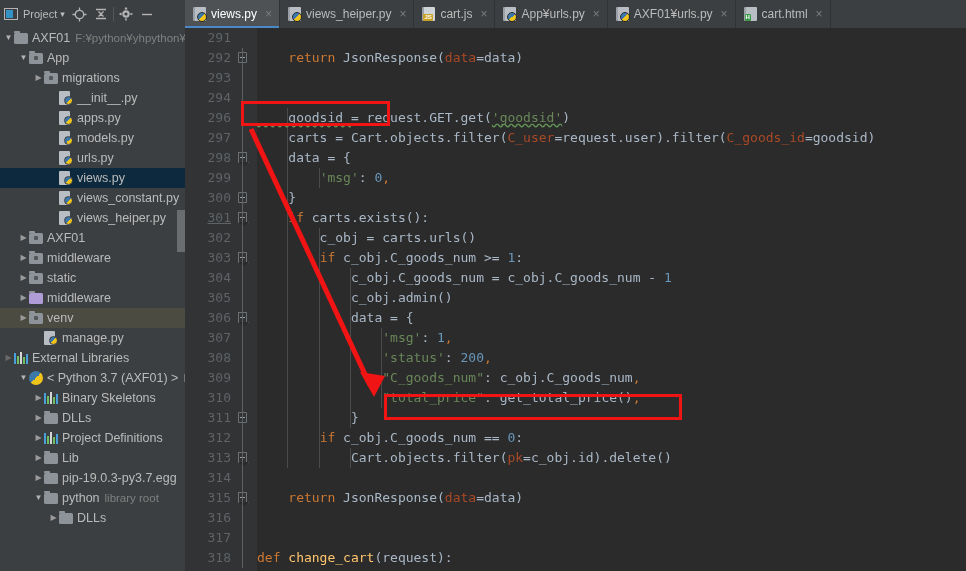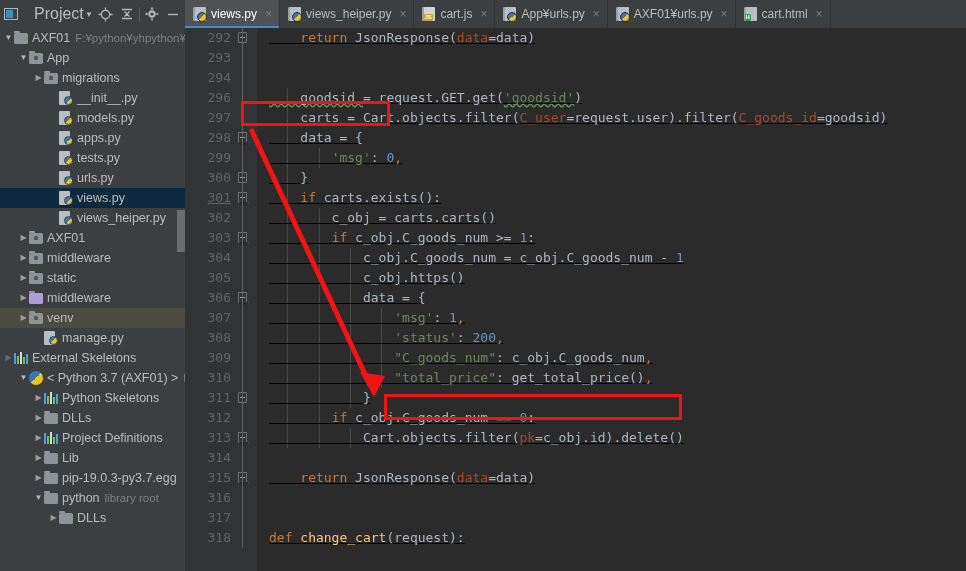--- a/index.html
+++ b/index.html
@@ -18,22 +18,22 @@
 
   
   .toolbar {
     position: absolute; left: 0; top: 0;
     width: 185px; height: 28px;
     background: #3c3f41;
     display: flex; align-items: center;
     padding-left: 4px;
   }
   .tb-label {
-    color: #bbbbbb; font-size: 16px;
-    margin-left: 16px; white-space: nowrap;
+    color: #bbbbbb; font-size: 11px;
+    margin-left: 5px; white-space: nowrap;
   }
   .tb-ico { display: inline-flex; align-items: center; justify-content: center; }
   .tb-sep {
     width: 1px; height: 14px; background: #555759; margin: 0 5px;
   }
   .tb-gap { width: 7px; }
 
   
   .tabbar {
     position: absolute; left: 185px; top: 0;
@@ -188,21 +188,21 @@
   .ln {
     height: 20px; line-height: 20px;
     position: relative; white-space: pre;
   }
   .num {
     position: absolute; top: 0; left: 0; width: 44px;
     text-align: right;
     color: #606366; font-family: "DejaVu Sans Mono", monospace;
     font-size: 13px; line-height: 20px;
   }
-  .code { position: absolute; top: 0; left: 12px; line-height: 20px; text-decoration: underline; }
+  .code { position: absolute; top: 0; left: 0; line-height: 20px; }
 
   
   .iguide {
     position: absolute; top: 0; width: 1px; height: 20px; background: #4b4b4b;
   }
 
   
   .fold {
     position: absolute; width: 9px; height: 11px;
     border: 1px solid #6e7174; border-radius: 1px 1px 0 0;
@@ -383,57 +383,57 @@
         </span>
         <span class="lbl">__init__.py</span>
       </div>
       <div class="row">
         <span class="ind" style="width: 48px;"></span>
         <span class="arrow"></span>
         <span class="pyfile">
           <span class="pg"></span>
           <span class="sn"></span>
         </span>
+        <span class="lbl">apps.py</span>
+      </div>
+      <div class="row">
+        <span class="ind" style="width: 48px;"></span>
+        <span class="arrow"></span>
+        <span class="pyfile">
+          <span class="pg"></span>
+          <span class="sn"></span>
+        </span>
         <span class="lbl">models.py</span>
       </div>
       <div class="row">
         <span class="ind" style="width: 48px;"></span>
         <span class="arrow"></span>
         <span class="pyfile">
           <span class="pg"></span>
           <span class="sn"></span>
         </span>
-        <span class="lbl">apps.py</span>
-      </div>
-      <div class="row">
-        <span class="ind" style="width: 48px;"></span>
-        <span class="arrow"></span>
-        <span class="pyfile">
-          <span class="pg"></span>
-          <span class="sn"></span>
-        </span>
-        <span class="lbl">tests.py</span>
-      </div>
-      <div class="row">
-        <span class="ind" style="width: 48px;"></span>
-        <span class="arrow"></span>
-        <span class="pyfile">
-          <span class="pg"></span>
-          <span class="sn"></span>
-        </span>
         <span class="lbl">urls.py</span>
       </div>
       <div class="row selected">
         <span class="ind" style="width: 48px;"></span>
         <span class="arrow"></span>
         <span class="pyfile">
           <span class="pg"></span>
           <span class="sn"></span>
         </span>
         <span class="lbl">views.py</span>
+      </div>
+      <div class="row">
+        <span class="ind" style="width: 48px;"></span>
+        <span class="arrow"></span>
+        <span class="pyfile">
+          <span class="pg"></span>
+          <span class="sn"></span>
+        </span>
+        <span class="lbl">views_constant.py</span>
       </div>
       <div class="row">
         <span class="ind" style="width: 48px;"></span>
         <span class="arrow"></span>
         <span class="pyfile">
           <span class="pg"></span>
           <span class="sn"></span>
         </span>
         <span class="lbl">views_heiper.py</span>
       </div>
@@ -479,40 +479,40 @@
       <div class="row">
         <span class="ind" style="width: 3px;"></span>
         <span class="arrow" style="color: rgb(106, 106, 106);">▶</span>
         <span class="lib">
           <i></i>
           <i></i>
           <i></i>
           <i></i>
           <i></i>
         </span>
-        <span class="lbl">External Skeletons</span>
+        <span class="lbl">External Libraries</span>
       </div>
       <div class="row">
         <span class="ind" style="width: 18px;"></span>
         <span class="arrow open">▼</span>
         <span class="pyinterp"></span>
         <span class="lbl">&lt; Python 3.7 (AXF01) &gt;</span>
         <span class="lbl dim">F:¥</span>
       </div>
       <div class="row">
         <span class="ind" style="width: 33px;"></span>
         <span class="arrow">▶</span>
         <span class="lib">
           <i></i>
           <i></i>
           <i></i>
           <i></i>
           <i></i>
         </span>
-        <span class="lbl">Python Skeletons</span>
+        <span class="lbl">Binary Skeletons</span>
       </div>
       <div class="row">
         <span class="ind" style="width: 33px;"></span>
         <span class="arrow">▶</span>
         <span class="folder"></span>
         <span class="lbl">DLLs</span>
       </div>
       <div class="row">
         <span class="ind" style="width: 33px;"></span>
         <span class="arrow">▶</span>
@@ -550,33 +550,34 @@
         <span class="folder"></span>
         <span class="lbl">DLLs</span>
       </div>
     </div>
 
   <div class="editor">
     <div class="gutter"></div>
     <div class="foldcol"></div>
     <div class="codearea">
       <div class="lines" id="lines">
+          <div class="ln"><span class="num" style="left: -70px;">291</span><span class="code"></span></div>
           <div class="ln"><span class="num" style="left: -70px;">292</span><span class="fold" style="left: -19px; top: 4px;"></span><span class="fvline" style="left: -15px; top: 0px; height: 20px;"></span><span class="code"><span class="pln">    </span><span class="kw">return</span><span class="pln"> JsonResponse(</span><span class="kwarg">data</span><span class="pln">=data)</span></span></div>
           <div class="ln"><span class="num" style="left: -70px;">293</span><span class="fvline" style="left: -15px; top: 0px; height: 20px;"></span><span class="code"></span></div>
           <div class="ln"><span class="num" style="left: -70px;">294</span><span class="fvline" style="left: -15px; top: 0px; height: 20px;"></span><span class="code"></span></div>
           <div class="ln"><span class="num" style="left: -70px;">296</span><span class="iguide" style="left: 30.28px;"></span><span class="fvline" style="left: -15px; top: 0px; height: 20px;"></span><span class="code"><span class="pln typow">    goodsid </span><span class="pln">= request.GET.get(</span><span class="str typow">'goodsid'</span><span class="pln">)</span></span></div>
           <div class="ln"><span class="num" style="left: -70px;">297</span><span class="iguide" style="left: 30.28px;"></span><span class="fvline" style="left: -15px; top: 0px; height: 20px;"></span><span class="code"><span class="pln">    carts = Cart.objects.filter(</span><span class="kwarg">C_user</span><span class="pln">=request.user).filter(</span><span class="kwarg">C_goods_id</span><span class="pln">=goodsid)</span></span></div>
           <div class="ln"><span class="num" style="left: -70px;">298</span><span class="iguide" style="left: 30.28px;"></span><span class="fold tip" style="left: -19px; top: 4px;"></span><span class="fvline" style="left: -15px; top: 0px; height: 20px;"></span><span class="code"><span class="pln">    data = {</span></span></div>
           <div class="ln"><span class="num" style="left: -70px;">299</span><span class="iguide" style="left: 30.28px;"></span><span class="iguide" style="left: 61.56px;"></span><span class="fvline" style="left: -15px; top: 0px; height: 20px;"></span><span class="code"><span class="pln">        </span><span class="str">'msg'</span><span class="pln">: </span><span class="num2">0</span><span class="cma">,</span></span></div>
           <div class="ln"><span class="num" style="left: -70px;">300</span><span class="iguide" style="left: 30.28px;"></span><span class="fold" style="left: -19px; top: 4px;"></span><span class="fvline" style="left: -15px; top: 0px; height: 20px;"></span><span class="code"><span class="pln">    }</span></span></div>
           <div class="ln"><span class="num" style="left: -70px; text-decoration: underline;">301</span><span class="iguide" style="left: 30.28px;"></span><span class="fold tip" style="left: -19px; top: 4px;"></span><span class="fvline" style="left: -15px; top: 0px; height: 20px;"></span><span class="code"><span class="pln">    </span><span class="kw">if</span><span class="pln"> carts.exists():</span></span></div>
-          <div class="ln"><span class="num" style="left: -70px;">302</span><span class="iguide" style="left: 30.28px;"></span><span class="iguide" style="left: 61.56px;"></span><span class="fvline" style="left: -15px; top: 0px; height: 20px;"></span><span class="code"><span class="pln">        c_obj = carts.carts()</span></span></div>
+          <div class="ln"><span class="num" style="left: -70px;">302</span><span class="iguide" style="left: 30.28px;"></span><span class="iguide" style="left: 61.56px;"></span><span class="fvline" style="left: -15px; top: 0px; height: 20px;"></span><span class="code"><span class="pln">        c_obj = carts.urls()</span></span></div>
           <div class="ln"><span class="num" style="left: -70px;">303</span><span class="iguide" style="left: 30.28px;"></span><span class="iguide" style="left: 61.56px;"></span><span class="fold tip" style="left: -19px; top: 4px;"></span><span class="fvline" style="left: -15px; top: 0px; height: 20px;"></span><span class="code"><span class="pln">        </span><span class="kw">if</span><span class="pln"> c_obj.C_goods_num &gt;= </span><span class="num2">1</span><span class="pln">:</span></span></div>
           <div class="ln"><span class="num" style="left: -70px;">304</span><span class="iguide" style="left: 30.28px;"></span><span class="iguide" style="left: 61.56px;"></span><span class="iguide" style="left: 92.84px;"></span><span class="fvline" style="left: -15px; top: 0px; height: 20px;"></span><span class="code"><span class="pln">            c_obj.C_goods_num = c_obj.C_goods_num - </span><span class="num2">1</span></span></div>
-          <div class="ln"><span class="num" style="left: -70px;">305</span><span class="iguide" style="left: 30.28px;"></span><span class="iguide" style="left: 61.56px;"></span><span class="iguide" style="left: 92.84px;"></span><span class="fvline" style="left: -15px; top: 0px; height: 20px;"></span><span class="code"><span class="pln">            c_obj.https()</span></span></div>
+          <div class="ln"><span class="num" style="left: -70px;">305</span><span class="iguide" style="left: 30.28px;"></span><span class="iguide" style="left: 61.56px;"></span><span class="iguide" style="left: 92.84px;"></span><span class="fvline" style="left: -15px; top: 0px; height: 20px;"></span><span class="code"><span class="pln">            c_obj.admin()</span></span></div>
           <div class="ln"><span class="num" style="left: -70px;">306</span><span class="iguide" style="left: 30.28px;"></span><span class="iguide" style="left: 61.56px;"></span><span class="iguide" style="left: 92.84px;"></span><span class="fold tip" style="left: -19px; top: 4px;"></span><span class="fvline" style="left: -15px; top: 0px; height: 20px;"></span><span class="code"><span class="pln">            data = {</span></span></div>
           <div class="ln"><span class="num" style="left: -70px;">307</span><span class="iguide" style="left: 30.28px;"></span><span class="iguide" style="left: 61.56px;"></span><span class="iguide" style="left: 92.84px;"></span><span class="iguide" style="left: 124.12px;"></span><span class="fvline" style="left: -15px; top: 0px; height: 20px;"></span><span class="code"><span class="pln">                </span><span class="str">'msg'</span><span class="pln">: </span><span class="num2">1</span><span class="cma">,</span></span></div>
           <div class="ln"><span class="num" style="left: -70px;">308</span><span class="iguide" style="left: 30.28px;"></span><span class="iguide" style="left: 61.56px;"></span><span class="iguide" style="left: 92.84px;"></span><span class="iguide" style="left: 124.12px;"></span><span class="fvline" style="left: -15px; top: 0px; height: 20px;"></span><span class="code"><span class="pln">                </span><span class="str">'status'</span><span class="pln">: </span><span class="num2">200</span><span class="cma">,</span></span></div>
           <div class="ln"><span class="num" style="left: -70px;">309</span><span class="iguide" style="left: 30.28px;"></span><span class="iguide" style="left: 61.56px;"></span><span class="iguide" style="left: 92.84px;"></span><span class="iguide" style="left: 124.12px;"></span><span class="fvline" style="left: -15px; top: 0px; height: 20px;"></span><span class="code"><span class="pln">                </span><span class="str">"C_goods_num"</span><span class="pln">: c_obj.C_goods_num</span><span class="cma">,</span></span></div>
           <div class="ln"><span class="num" style="left: -70px;">310</span><span class="iguide" style="left: 30.28px;"></span><span class="iguide" style="left: 61.56px;"></span><span class="iguide" style="left: 92.84px;"></span><span class="iguide" style="left: 124.12px;"></span><span class="fvline" style="left: -15px; top: 0px; height: 20px;"></span><span class="code"><span class="pln">                </span><span class="str">"total_price"</span><span class="pln">: get_total_price()</span><span class="cma">,</span></span></div>
           <div class="ln"><span class="num" style="left: -70px;">311</span><span class="iguide" style="left: 30.28px;"></span><span class="iguide" style="left: 61.56px;"></span><span class="iguide" style="left: 92.84px;"></span><span class="fold" style="left: -19px; top: 4px;"></span><span class="fvline" style="left: -15px; top: 0px; height: 20px;"></span><span class="code"><span class="pln">            }</span></span></div>
           <div class="ln"><span class="num" style="left: -70px;">312</span><span class="iguide" style="left: 30.28px;"></span><span class="iguide" style="left: 61.56px;"></span><span class="fvline" style="left: -15px; top: 0px; height: 20px;"></span><span class="code"><span class="pln">        </span><span class="kw">if</span><span class="pln"> c_obj.C_goods_num == </span><span class="num2">0</span><span class="pln">:</span></span></div>
           <div class="ln"><span class="num" style="left: -70px;">313</span><span class="iguide" style="left: 30.28px;"></span><span class="iguide" style="left: 61.56px;"></span><span class="iguide" style="left: 92.84px;"></span><span class="fold tip" style="left: -19px; top: 4px;"></span><span class="fvline" style="left: -15px; top: 0px; height: 20px;"></span><span class="code"><span class="pln">            Cart.objects.filter(</span><span class="kwarg">pk</span><span class="pln">=c_obj.id).delete()</span></span></div>
           <div class="ln"><span class="num" style="left: -70px;">314</span><span class="fvline" style="left: -15px; top: 0px; height: 20px;"></span><span class="code"></span></div>
           <div class="ln"><span class="num" style="left: -70px;">315</span><span class="fold tip" style="left: -19px; top: 4px;"></span><span class="fvline" style="left: -15px; top: 0px; height: 20px;"></span><span class="code"><span class="pln">    </span><span class="kw">return</span><span class="pln"> JsonResponse(</span><span class="kwarg">data</span><span class="pln">=data)</span></span></div>

